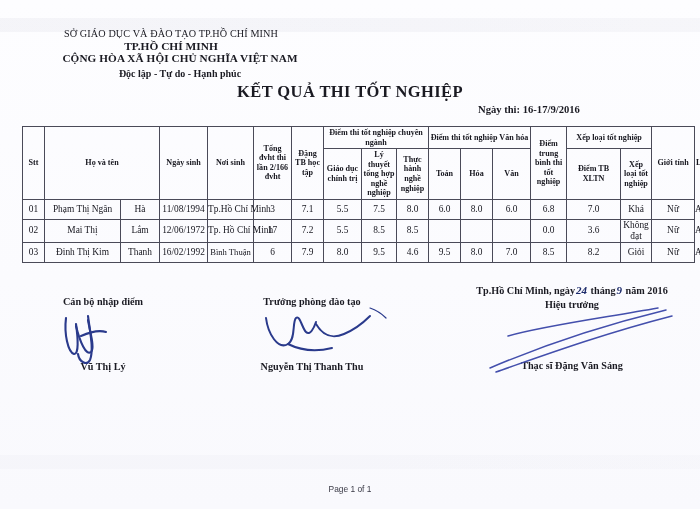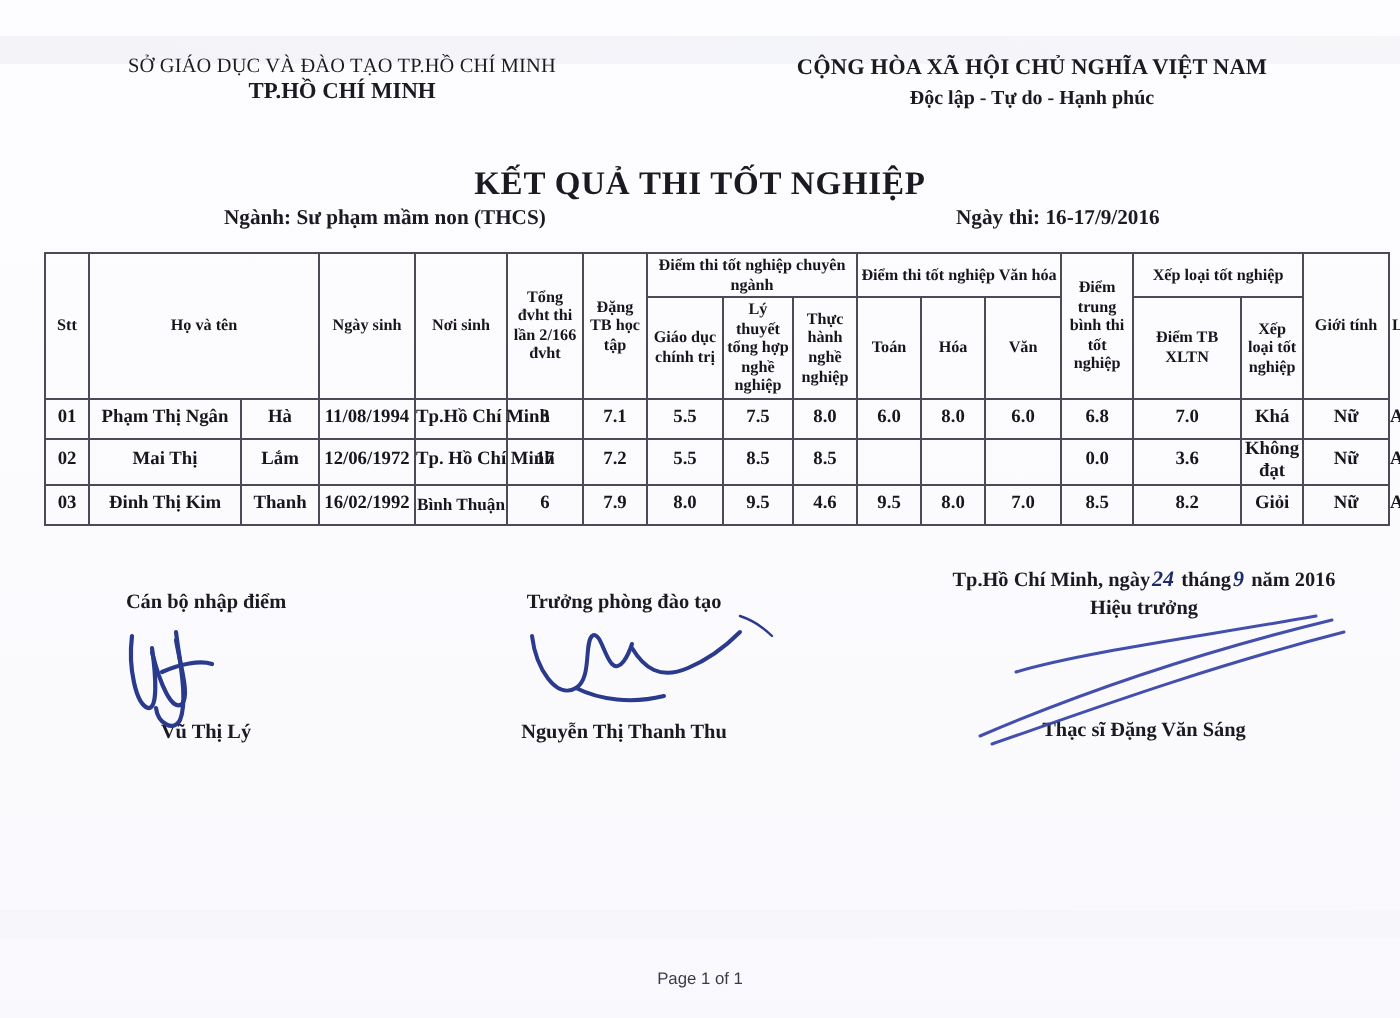--- a/index.html
+++ b/index.html
@@ -20,20 +20,21 @@
     inset: 0;
     background: linear-gradient(180deg, #fdfdff 0%, #fbfbfe 55%, #f9f9fd 100%);
   }
   
   .hdr {
     position: absolute;
     top: 28px;
     left: 0;
     width: 700px;
     display: flex;
+    flex-direction: column;
   }
   .hdr-left {
     width: 330px;
     text-align: center;
     padding-left: 6px;
   }
   .hdr-right {
     width: 360px;
     text-align: center;
   }
@@ -107,21 +108,21 @@
     text-align: center;
     vertical-align: middle;
     font-weight: bold;
     color: #16161e;
   }
   table.grades th {
     padding: 1px 1px;
   }
   table.grades td {
     height: 19px;
-    font-weight: bold;
+    font-weight: normal;
     font-size: 9.4px;
   }
   .h-tall { font-size: 8.2px; }
   .h-stt { font-size: 9px; }
   .h-name { font-size: 10px; }
   .h-mid { font-size: 9px; }
   
   td.c-stt { font-size: 9px; }
   td.c-fn {
     text-align: left;
@@ -216,21 +217,20 @@
       <div class="t-sogd">SỞ GIÁO DỤC VÀ ĐÀO TẠO TP.HỒ CHÍ MINH</div>
       <div class="t-tphcm">TP.HỒ CHÍ MINH</div>
     </div>
     <div class="hdr-right">
       <div class="t-cong">CỘNG HÒA XÃ HỘI CHỦ NGHĨA VIỆT NAM</div>
       <div class="t-doclap">Độc lập - Tự do - Hạnh phúc</div>
     </div>
   </div>
 
   <div class="title">KẾT QUẢ THI TỐT NGHIỆP</div>
-  <div class="nganh">Ngành: Sư phạm mầm non (THCS)</div>
   <div class="ngaythi">Ngày thi: 16-17/9/2016</div>
 
   <div class="tbl-wrap">
     <table class="grades">
       <colgroup>
         <col style="width:22px">
         <col style="width:76px">
         <col style="width:39px">
         <col style="width:48px">
         <col style="width:46px">

